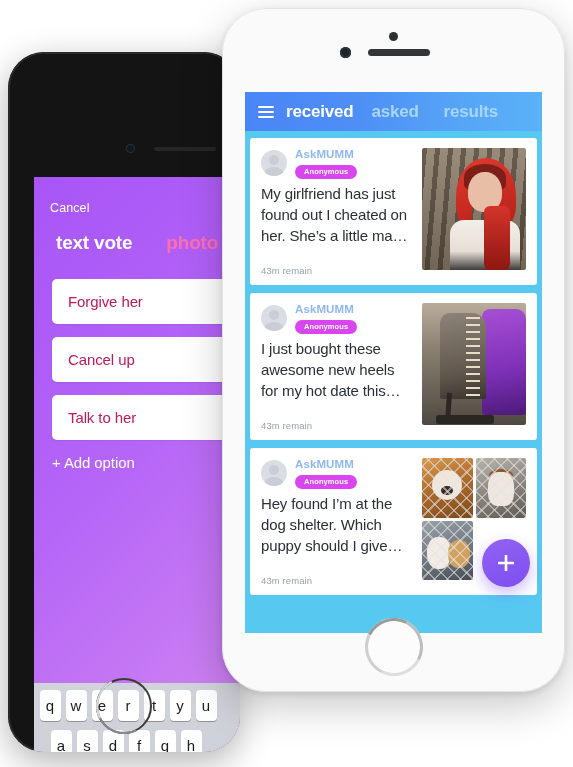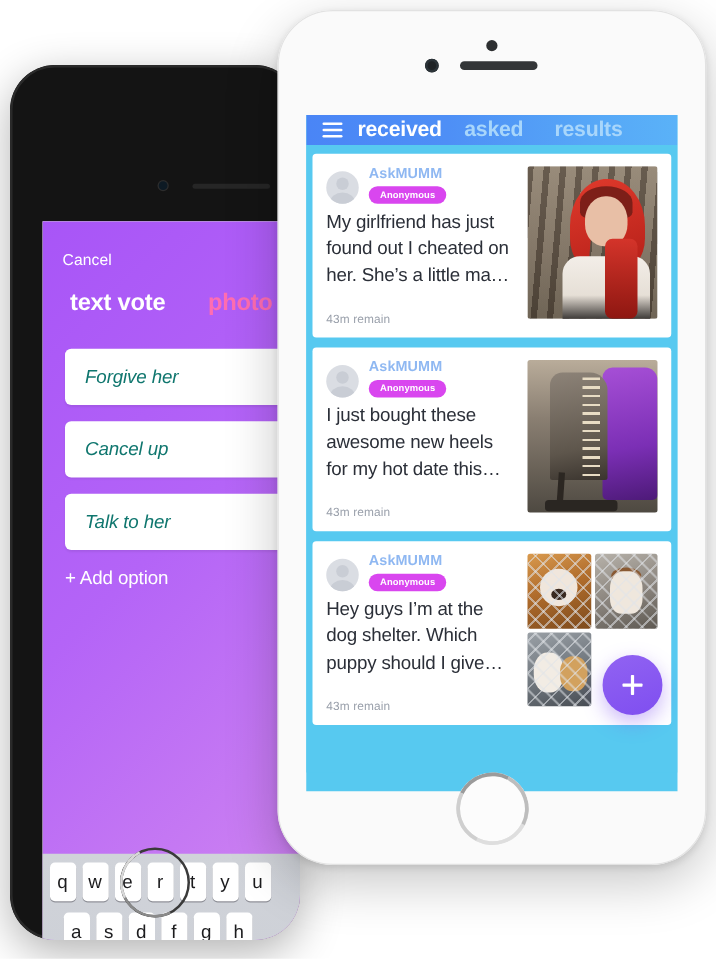--- a/index.html
+++ b/index.html
@@ -123,23 +123,22 @@
     background: #ffffff;
     border-radius: 5px;
     margin-bottom: 13px;
     display: flex;
     align-items: center;
     padding-left: 16px;
     box-shadow: 0 1px 2px rgba(0,0,0,0.07);
   }
   .opt-field span {
     font-size: 15px;
-    color: #0f766e;
+    color: #be185d;
     letter-spacing: -0.1px;
-    font-style: italic;
   }
   .add-option {
     position: absolute;
     left: 18px;
     top: 277px;
     color: #ffffff;
     font-size: 15px;
     letter-spacing: -0.1px;
   }
 
@@ -260,21 +259,21 @@
     position: absolute;
     left: 23px;
     top: 84px;
     width: 297px;
     height: 541px;
     overflow: hidden;
     background: #57c9f0;
   }
 
   .app-header {
-    height: 24px;
+    height: 39px;
     background: linear-gradient(90deg, #4a85f6 0%, #4e8ff6 38%, #56a6f7 75%, #5ab2f8 100%);
     display: flex;
     align-items: center;
     padding-left: 13px;
     gap: 12px;
   }
   .hamburger {
     width: 16px;
     display: flex;
     flex-direction: column;
@@ -316,21 +315,21 @@
     position: relative;
     min-height: 147px;
   }
   .card-left {
     flex: 1;
     min-width: 0;
     padding-right: 8px;
   }
   .card-user-row {
     display: flex;
-    align-items: flex-end;
+    align-items: center;
     gap: 8px;
   }
   .avatar {
     width: 26px; height: 26px;
     border-radius: 50%;
     background: #dadde3;
     flex: none;
     position: relative;
     overflow: hidden;
   }
@@ -691,21 +690,21 @@
 
       <div class="card">
         <div class="card-left">
           <div class="card-user-row">
             <div class="avatar"></div>
             <div class="user-meta">
               <span class="username">AskMUMM</span>
               <span class="anon-badge">Anonymous</span>
             </div>
           </div>
-          <div class="question">Hey guys I’m at the dog shelter. Which puppy should I give…</div>
+          <div class="question">Hey found I’m at the dog shelter. Which puppy should I give…</div>
         </div>
         <div class="card-media">
           <div class="photo-grid">
             <div class="ptile tile-a fence">
               <div class="dog-face"></div>
                 <div class="dog-nose"></div>
             </div>
             <div class="ptile tile-b fence">
               <div class="dog-ear"></div>
                 <div class="dog-body"></div>

